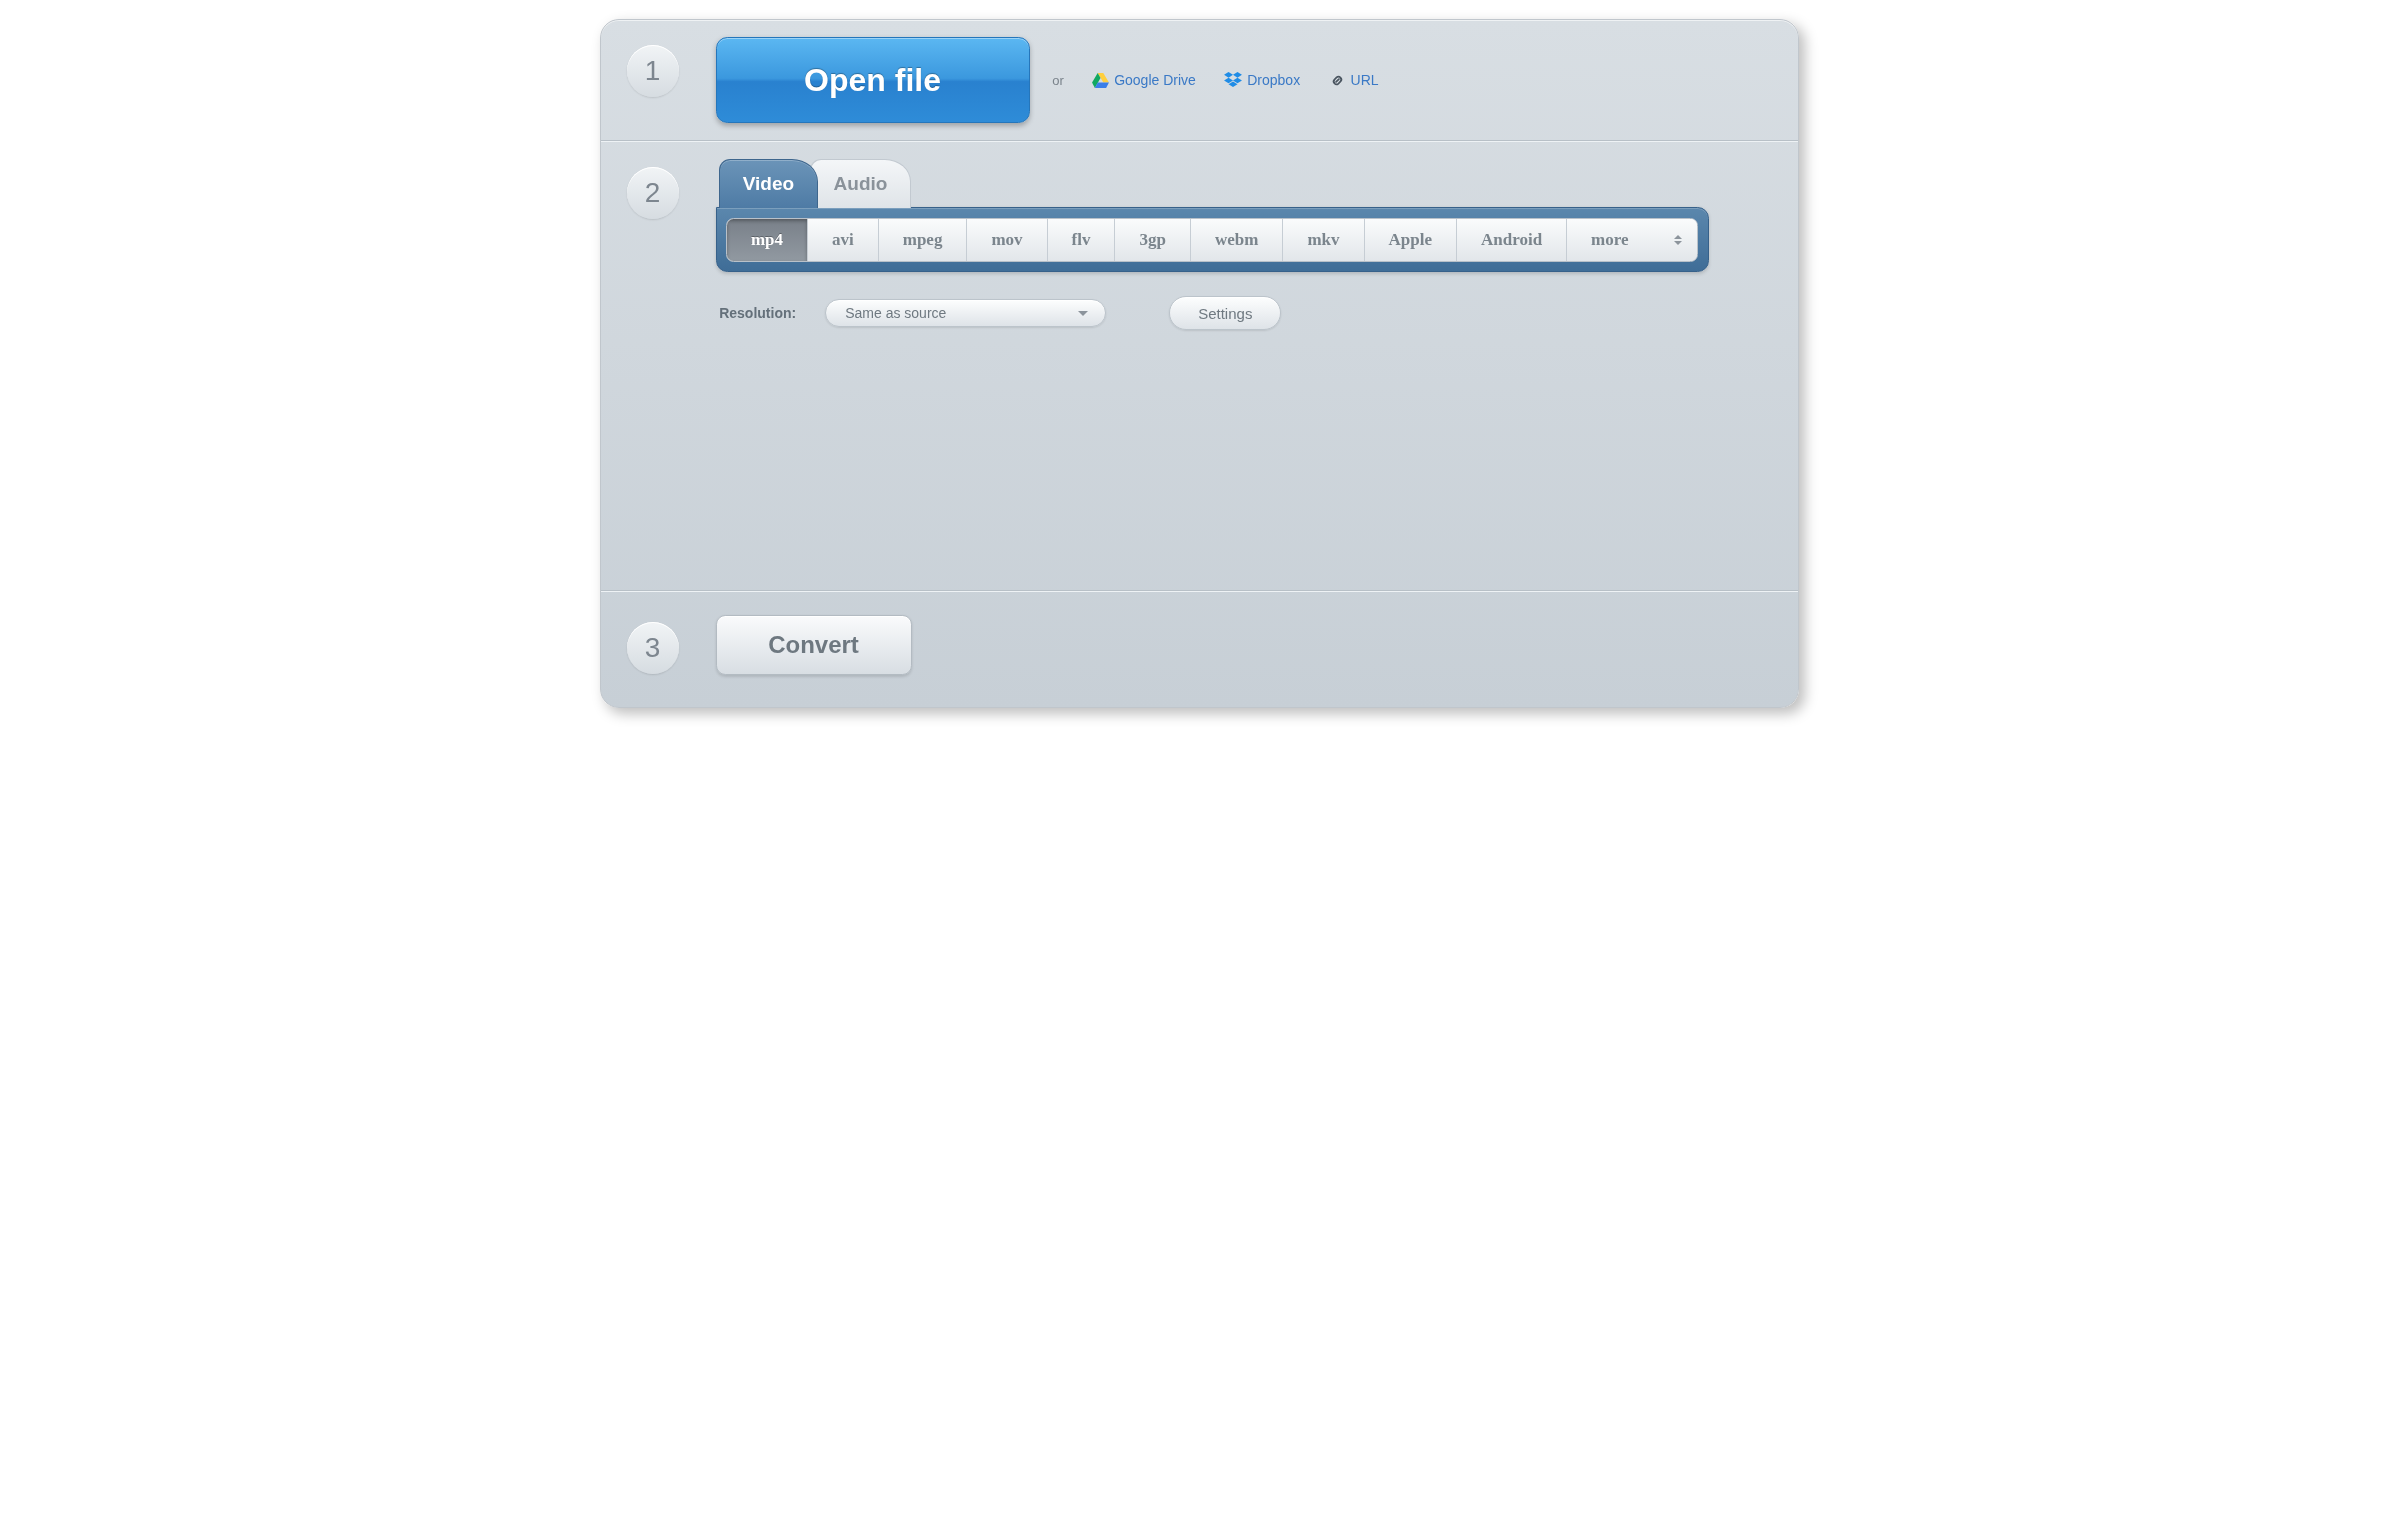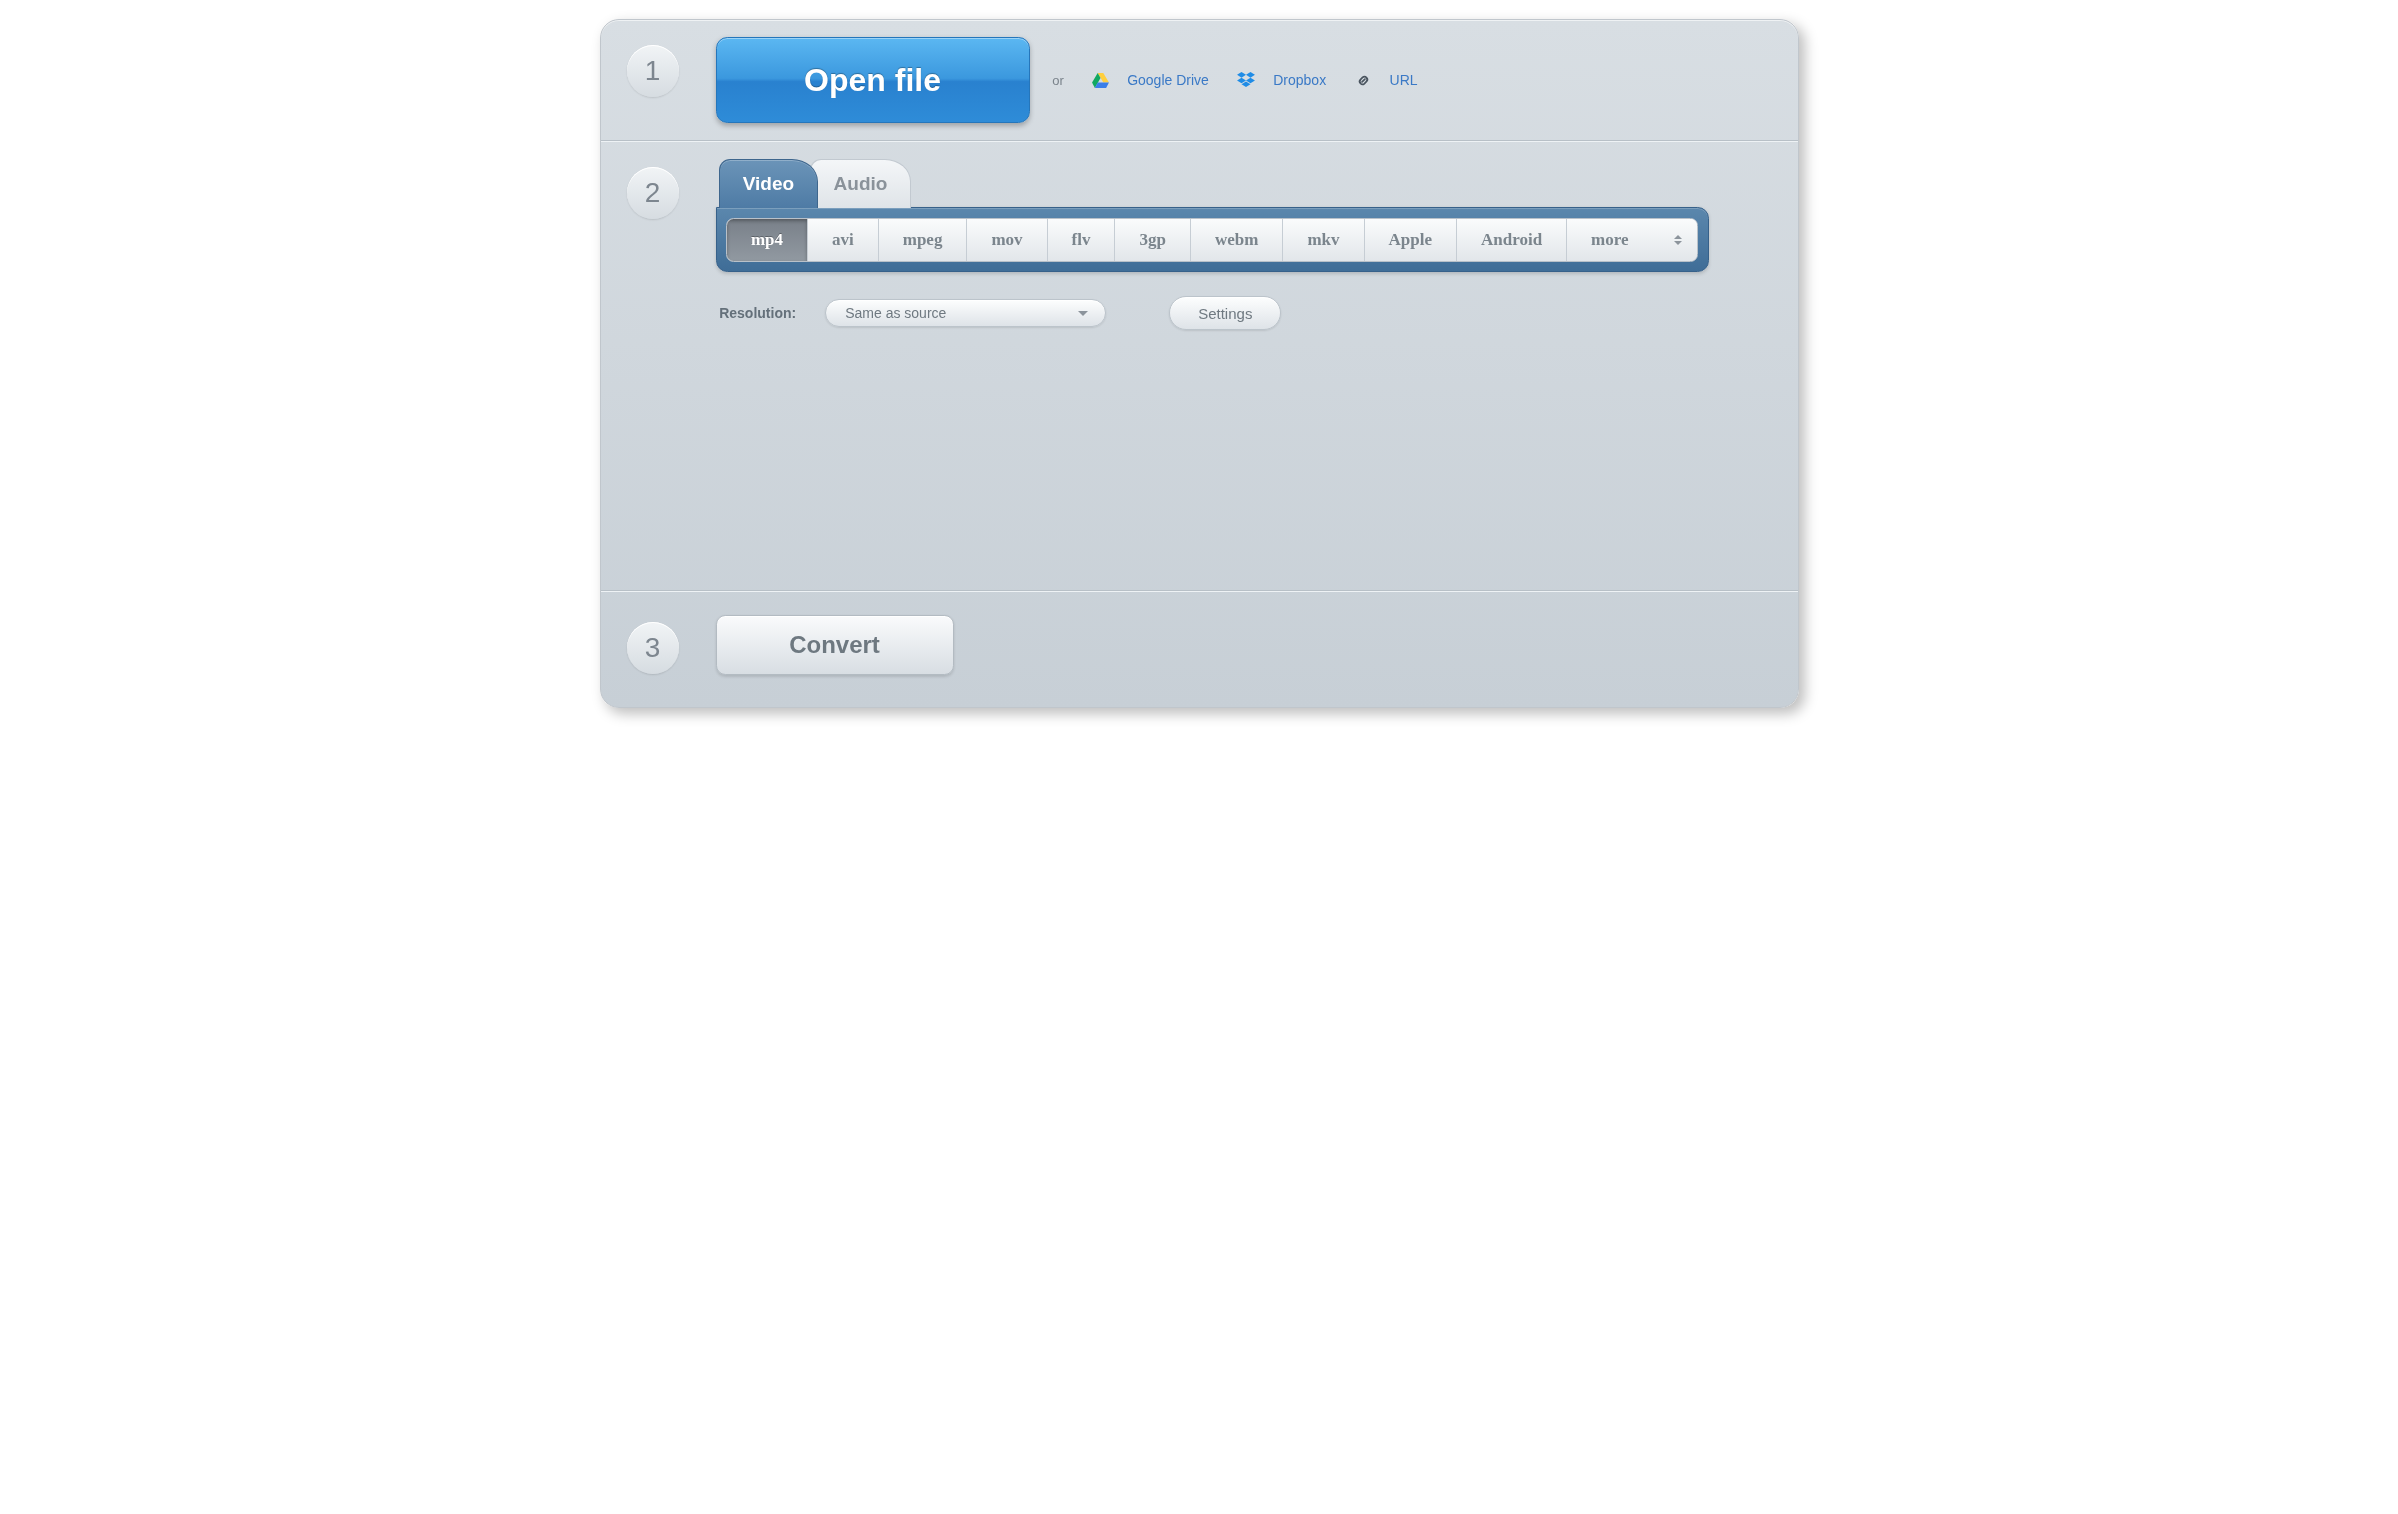--- a/index.html
+++ b/index.html
@@ -57,21 +57,21 @@
       color: #fff;
       font-size: 32px;
       font-weight: bold;
       cursor: pointer;
       text-shadow: 0 -0.9px 0.9px rgba(0,0,0,0.3);
     }
     .or-text { color: #7a838b; font-size: 13px; margin-left: 3.7px; }
     .src-link {
       display: inline-flex;
       align-items: center;
-      gap: 18px;
+      gap: 5px;
       color: #3a79c6;
       font-size: 14px;
       cursor: pointer;
       margin-left: 9.4px;
     }
     .gdrive-icon svg, .dropbox-icon svg, .url-icon svg { display: block; }
 
     
     .step2 { min-height: 450px; }
     .tabs-frame {
@@ -211,21 +211,21 @@
       border: 0.9px solid #bcc4cb;
       box-shadow: inset 0 0.9px 0 #fff, 0 0.9px 1.9px rgba(0,0,0,0.1);
       color: #6f7981;
       font-size: 15px;
       cursor: pointer;
       margin-left: 34px;
     }
 
     
     .convert-btn {
-      width: 238px;
+      width: 196px;
       height: 60px;
       border-radius: 9.4px;
       background: linear-gradient(to bottom, #fafbfc 0%, #d8dee3 100%);
       border: 0.9px solid #b3bbc2;
       box-shadow: inset 0 0.9px 0 #fff, 0 1.9px 2.8px rgba(0,0,0,0.12);
       color: #6e7880;
       font-size: 24px;
       font-weight: bold;
       cursor: pointer;
     }

